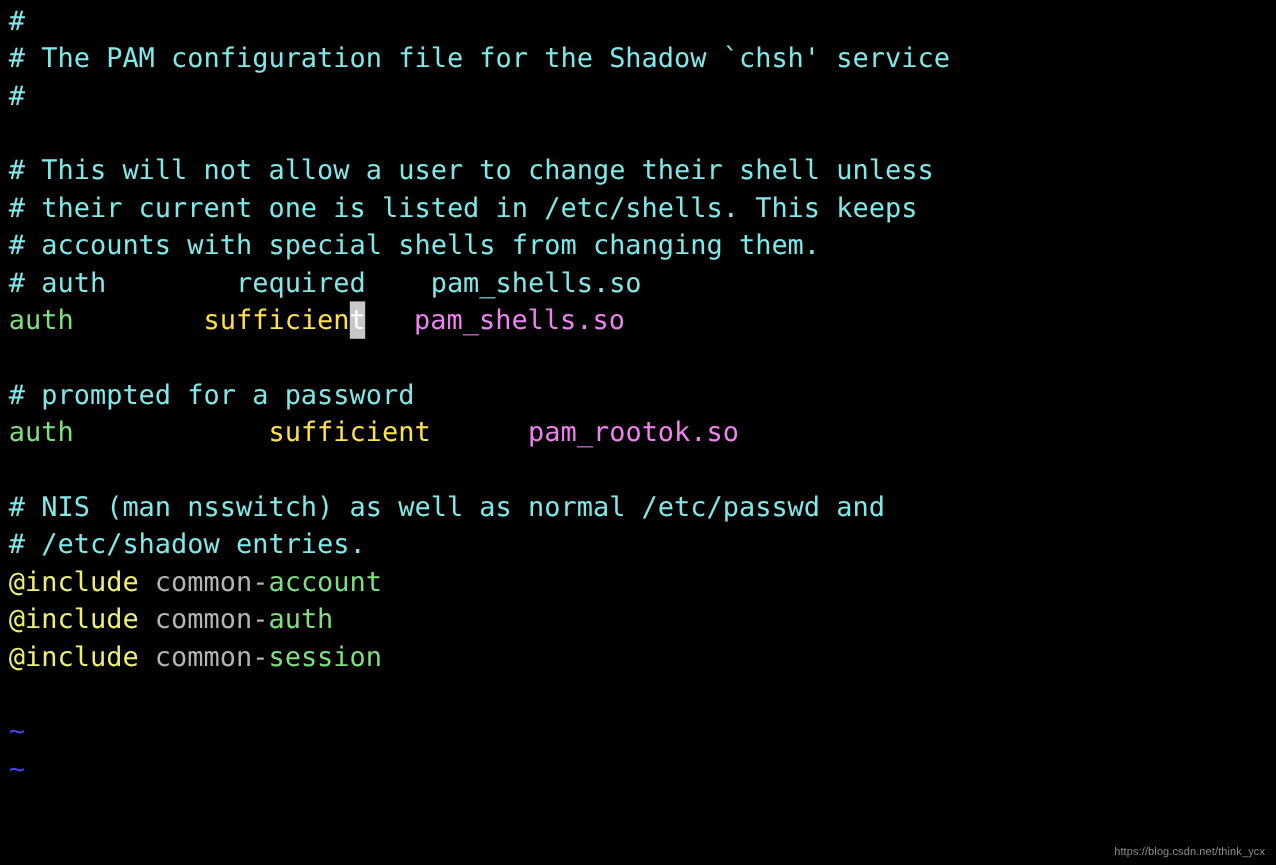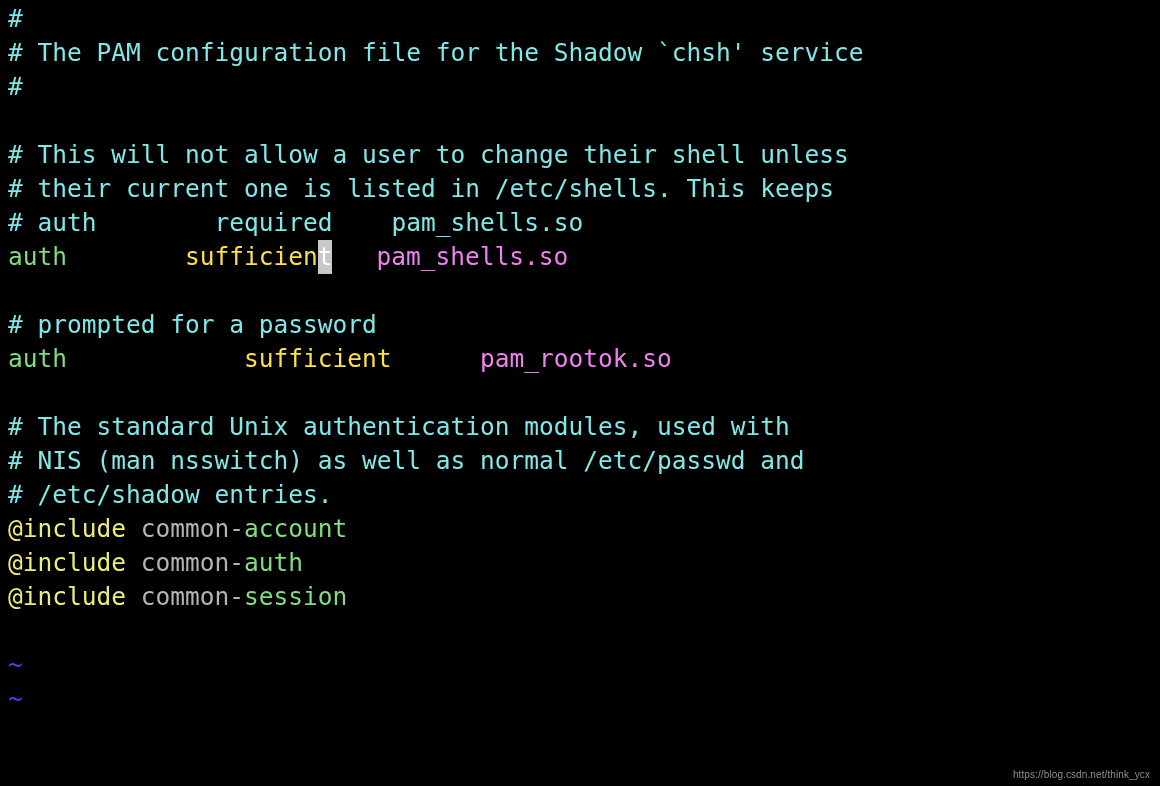--- a/index.html
+++ b/index.html
@@ -75,27 +75,27 @@
 <body>
 
 <div id="terminal">
   <div class="buffer" id="buffer">
       <div class="line"><span class="c-comment">#</span></div>
       <div class="line"><span class="c-comment"># The PAM configuration file for the Shadow `chsh' service</span></div>
       <div class="line"><span class="c-comment">#</span></div>
       <div class="line"><span class="c-comment"></span></div>
       <div class="line"><span class="c-comment"># This will not allow a user to change their shell unless</span></div>
       <div class="line"><span class="c-comment"># their current one is listed in /etc/shells. This keeps</span></div>
+      <div class="line"><span class="c-comment"># accounts with special shells from changing them.</span></div>
       <div class="line"><span class="c-comment"># auth        required    pam_shells.so</span></div>
       <div class="line"><span class="c-keyword">auth</span><span class="c-plain">        </span><span class="c-control">sufficien</span><span class="c-control cursor-char">t</span><span class="c-plain">   </span><span class="c-module">pam_shells.so</span></div>
       <div class="line"><span class="c-comment"></span></div>
       <div class="line"><span class="c-comment"># prompted for a password</span></div>
       <div class="line"><span class="c-keyword">auth</span><span class="c-plain">            </span><span class="c-control">sufficient</span><span class="c-plain">      </span><span class="c-module">pam_rootok.so</span></div>
       <div class="line"><span class="c-comment"></span></div>
-      <div class="line"><span class="c-comment"># The standard Unix authentication modules, used with</span></div>
       <div class="line"><span class="c-comment"># NIS (man nsswitch) as well as normal /etc/passwd and</span></div>
       <div class="line"><span class="c-comment"># /etc/shadow entries.</span></div>
       <div class="line"><span class="c-include">@include</span><span class="c-plain"> common-</span><span class="c-keyword">account</span></div>
       <div class="line"><span class="c-include">@include</span><span class="c-plain"> common-</span><span class="c-keyword">auth</span></div>
       <div class="line"><span class="c-include">@include</span><span class="c-plain"> common-</span><span class="c-keyword">session</span></div>
       <div class="line"><span class="c-comment"></span></div>
       <div class="line"><span class="c-tilde">~</span></div>
       <div class="line"><span class="c-tilde">~</span></div>
     </div>
   <div class="watermark">https://blog.csdn.net/think_ycx</div>

